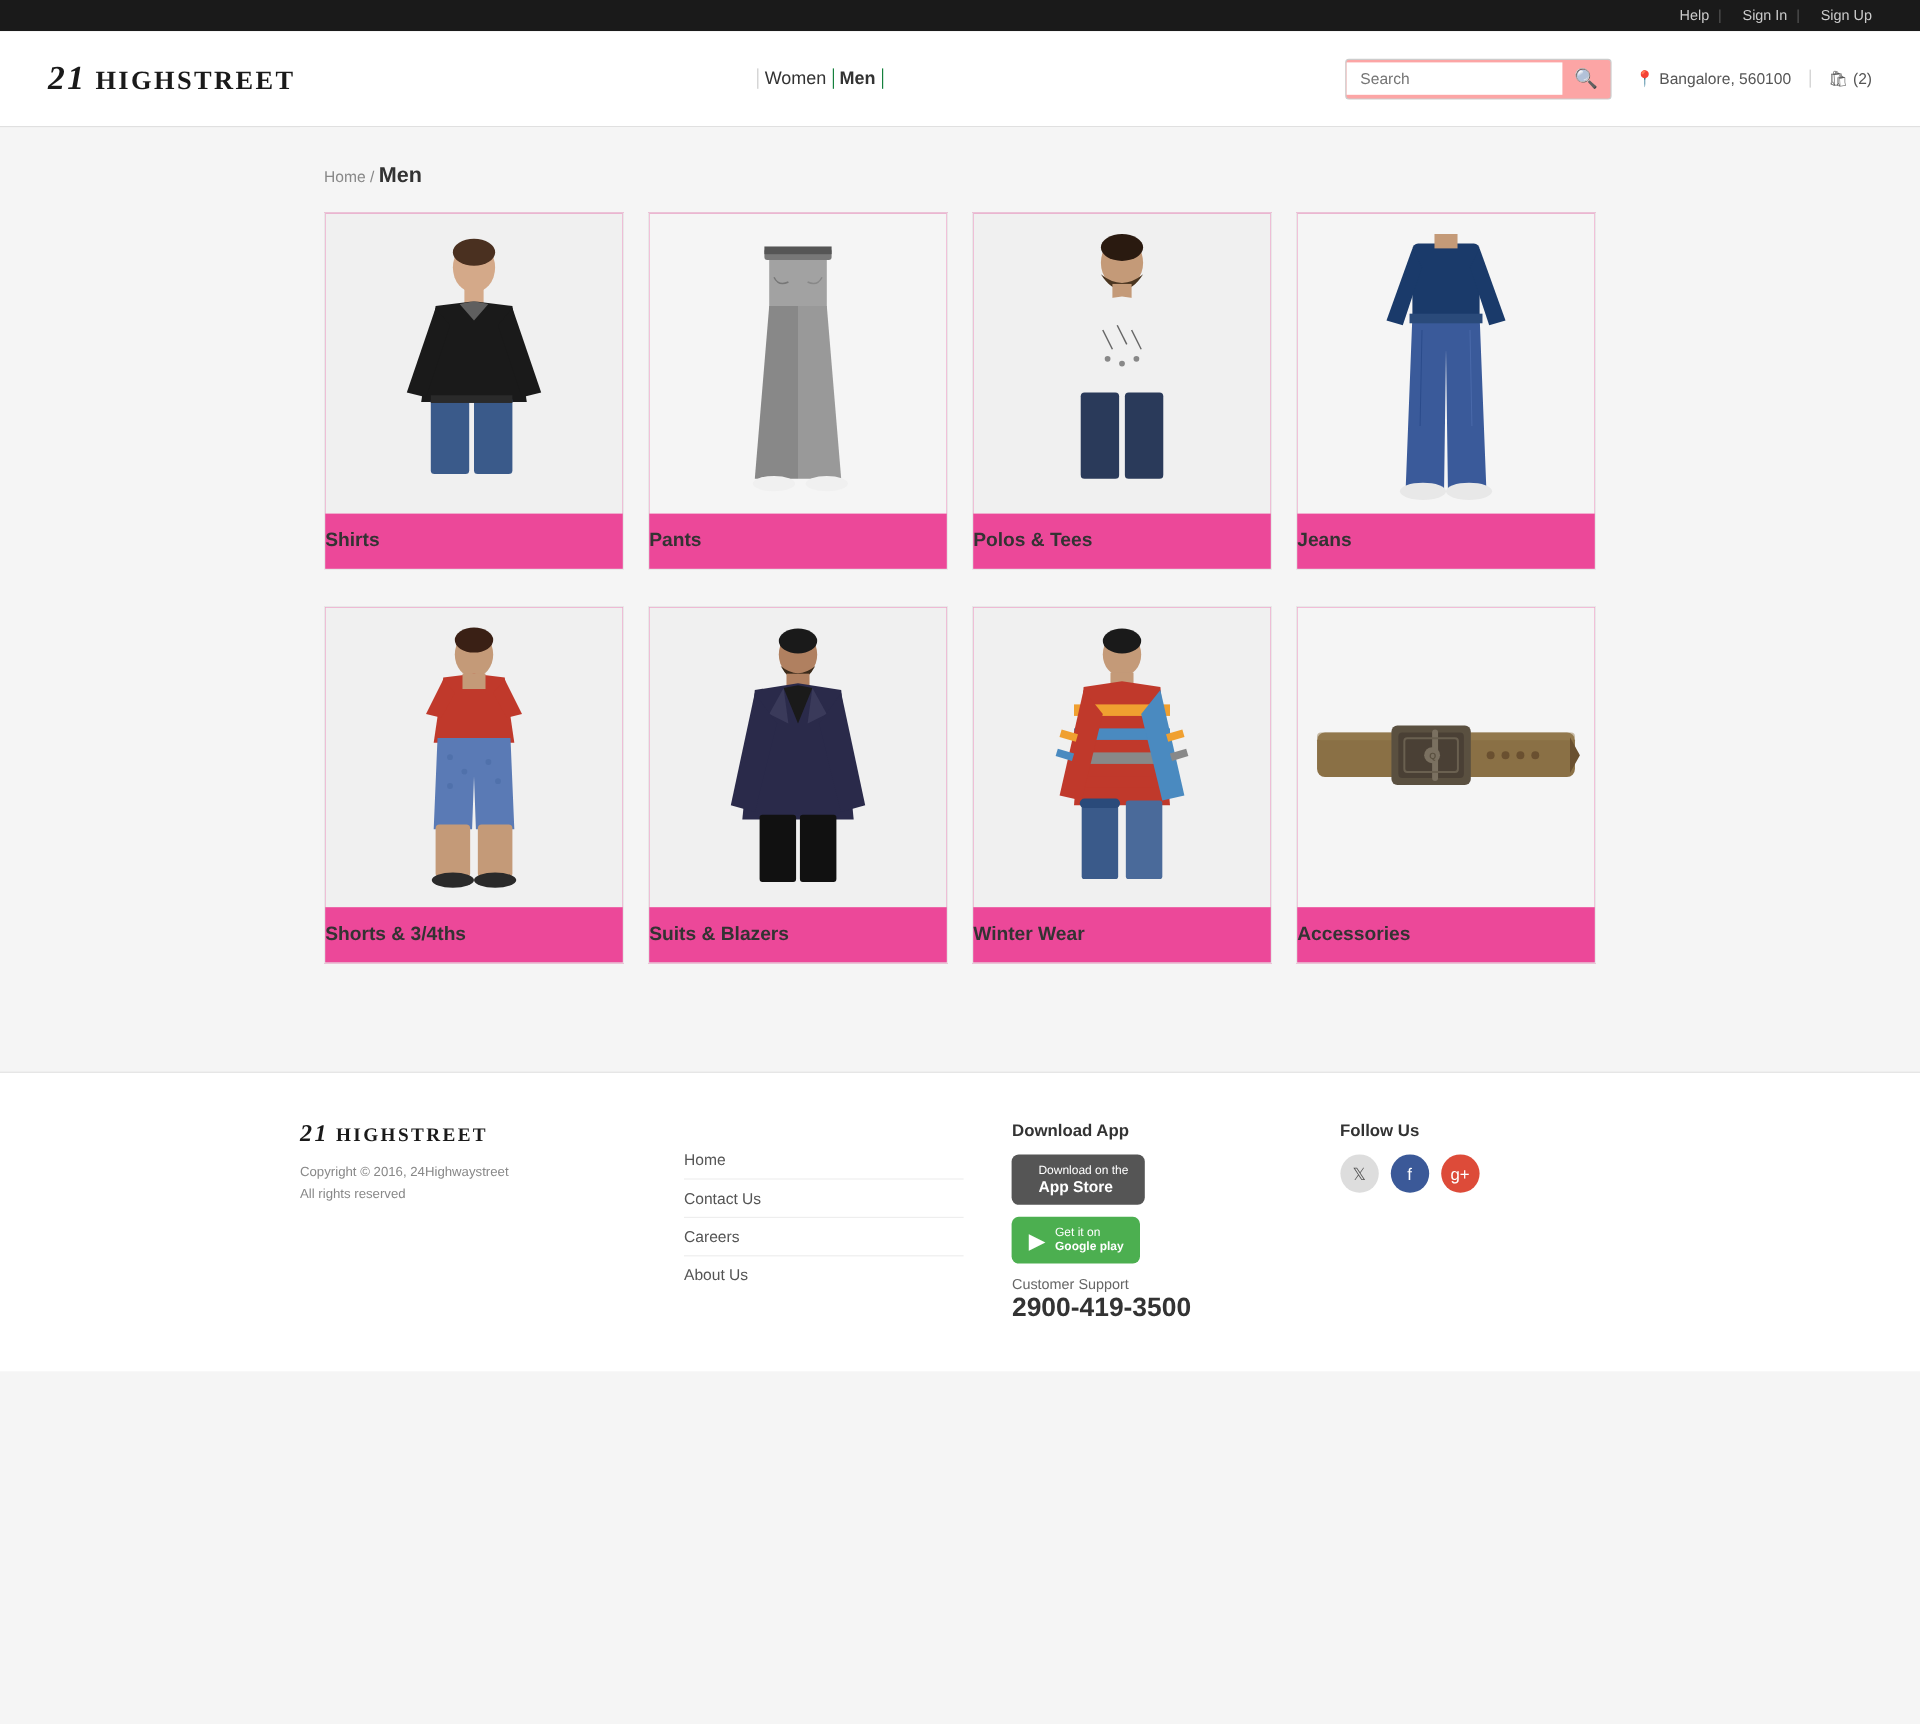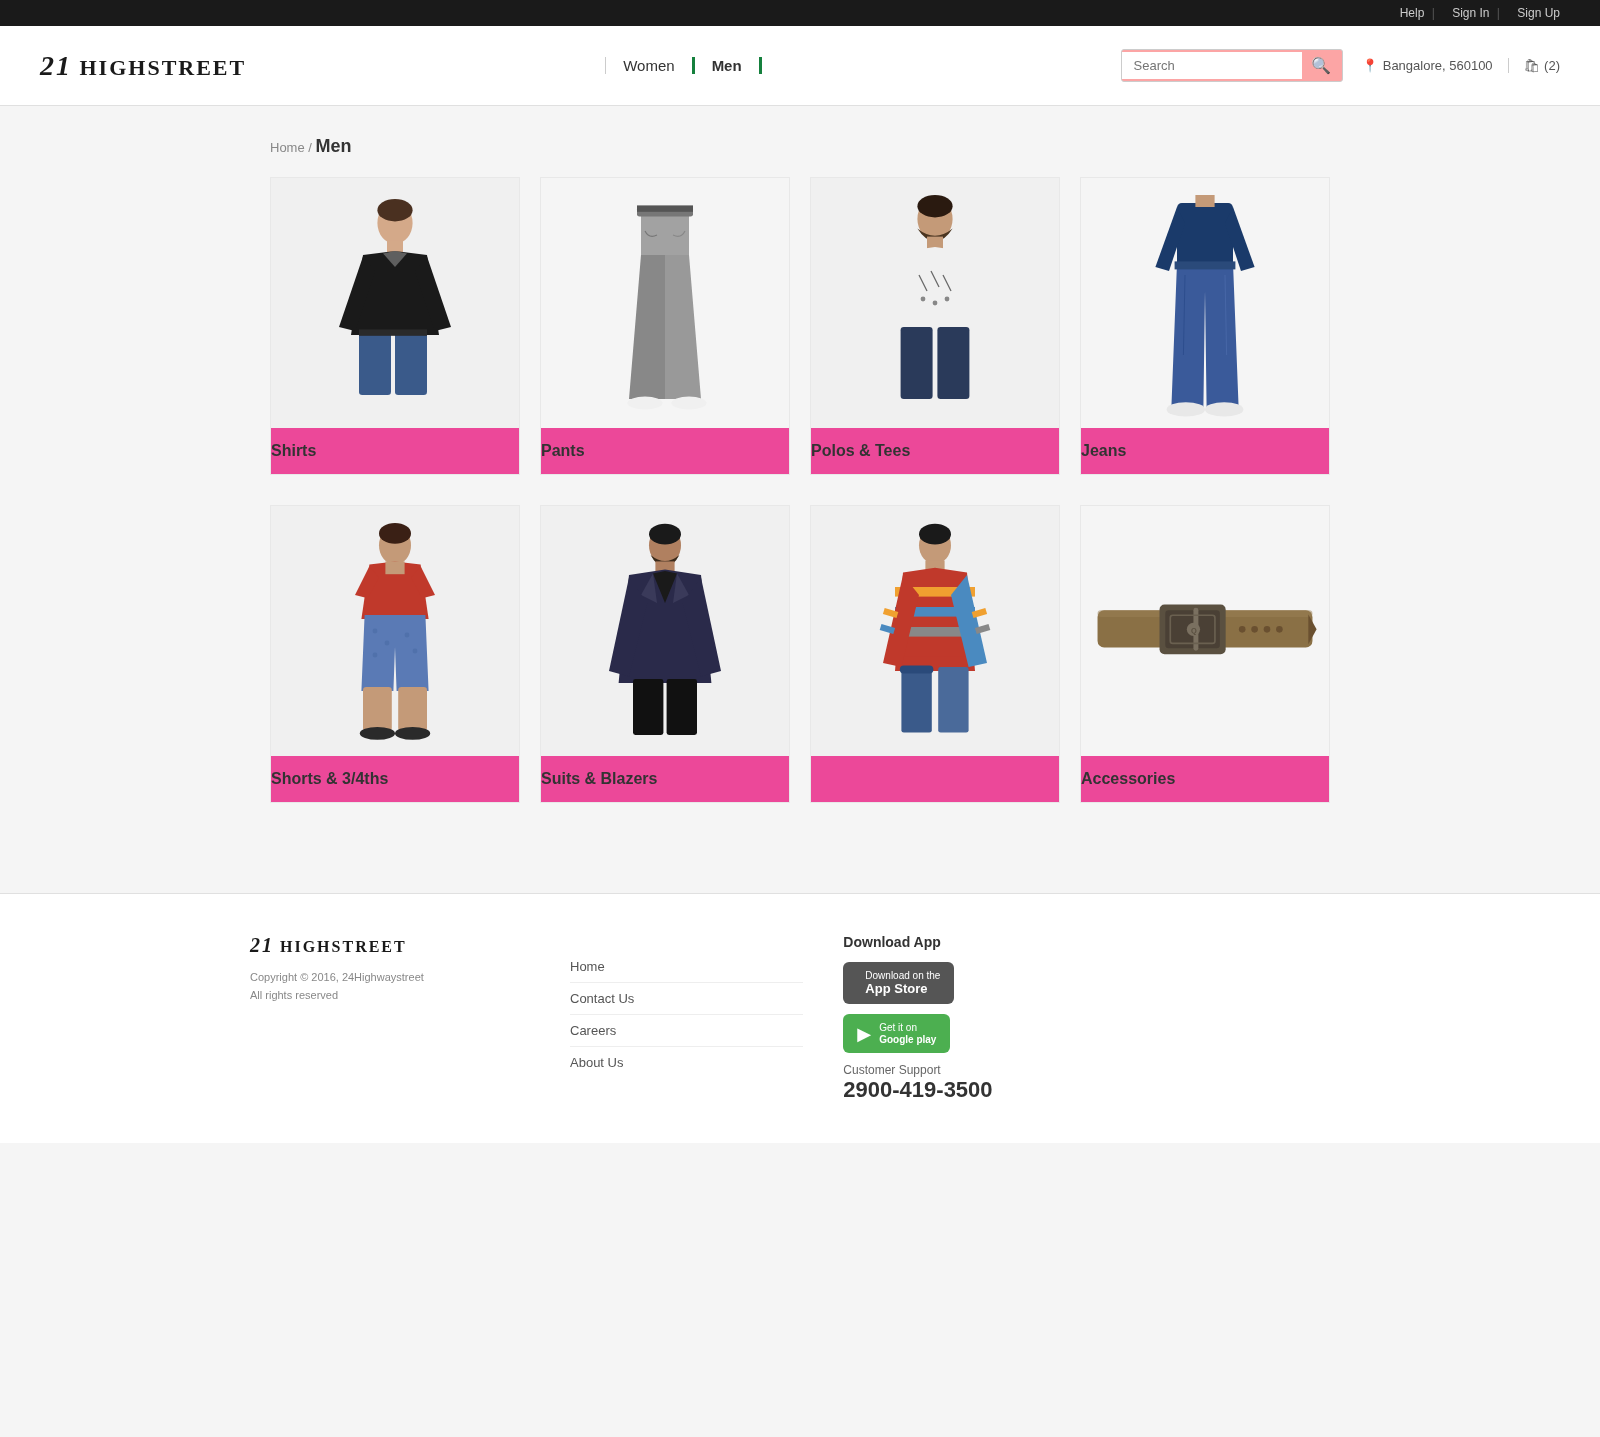--- a/index.html
+++ b/index.html
@@ -39,22 +39,22 @@
       flex: 1;
       display: flex;
       align-items: center;
       justify-content: center;
       gap: 0;
     }
     .nav-link {
       font-size: 15px;
       color: #333;
       text-decoration: none;
-      padding: 0 17px;
-      border-right: 3px solid #15803d;
+      padding: 0 5px;
+      border-right: 1px solid #15803d;
       cursor: pointer;
     }
     .nav-link:first-child { border-left: 1px solid #ccc; }
     .nav-link.active { font-weight: bold; }
     .search-area {
       display: flex;
       align-items: center;
       border: 1px solid #ccc;
       border-radius: 3px;
       overflow: hidden;
@@ -485,20 +485,21 @@
           <path d="M32,130 L49,135" stroke="#4a8ac0" stroke-width="8"></path>
           <path d="M164,110 L147,115" stroke="#f0a030" stroke-width="8"></path>
           <path d="M168,130 L151,135" stroke="#888" stroke-width="8"></path>
 
           <rect x="58" y="180" width="38" height="82" rx="3" fill="#3a5a8a"></rect>
           <rect x="104" y="180" width="38" height="82" rx="3" fill="#4a6a9a"></rect>
 
           <rect x="56" y="178" width="42" height="10" rx="5" fill="#2a4a7a"></rect>
         </svg>
       </div>
+      <div class="category-label">Winter Wear</div>
     </div>
 
     <div class="category-card">
       <div class="product-placeholder" style="background:#f5f5f5; display:flex; align-items:center; justify-content:center;">
         <svg viewBox="0 0 300 180" xmlns="http://www.w3.org/2000/svg" width="280" height="160">
 
           <rect x="20" y="65" width="260" height="45" rx="8" fill="#8a7045"></rect>
 
           <rect x="20" y="65" width="260" height="8" rx="4" fill="#9a8055" opacity="0.5"></rect>
 
@@ -563,15 +564,23 @@
             <span style="font-size:10px;font-weight:bold;">Google play</span>
           </span>
         </a>
       </div>
       <div class="customer-support">
         <div class="support-label">Customer Support</div>
         <div class="phone">2900-419-3500</div>
       </div>
     </div>
 
+    <div class="footer-follow-col">
+      <h4>Follow Us</h4>
+      <div class="social-icons">
+        <div class="social-icon" title="Twitter">𝕏</div>
+        <div class="social-icon" title="Facebook" style="background:#3b5998;color:#fff;">f</div>
+        <div class="social-icon" title="Google+" style="background:#dd4b39;color:#fff;">g+</div>
+      </div>
+    </div>
 
   </div>
 </div>
 
 </body></html>

